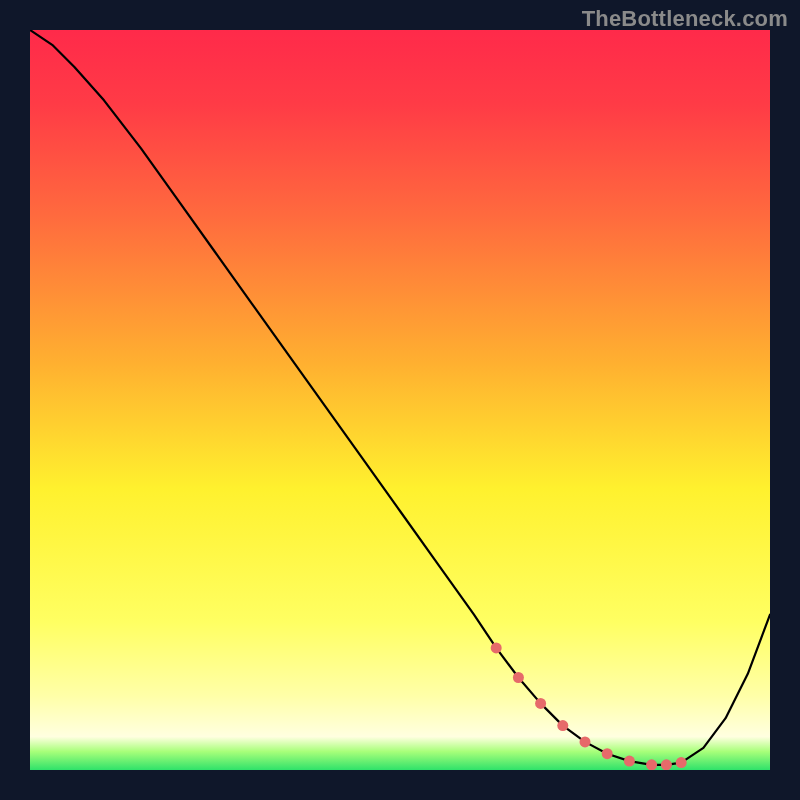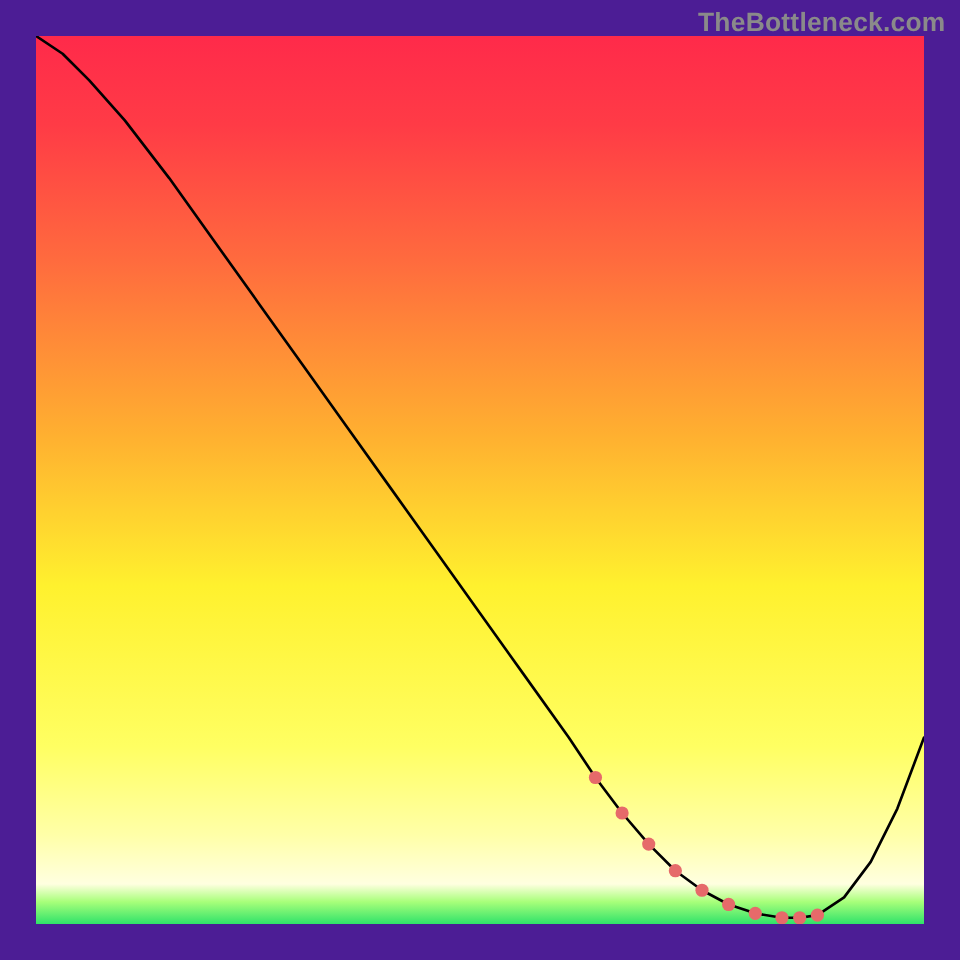--- a/index.html
+++ b/index.html
@@ -1,17 +1,17 @@
 <!DOCTYPE html>
 <html><head>
 <meta charset="utf-8">
 <style>
   * { margin: 0; padding: 0; box-sizing: border-box; }
   html, body { width: 800px; height: 800px; background: #000; overflow: hidden; }
-  .wrap { position: relative; width: 800px; height: 800px; background: #4c1d95; }
+  .wrap { position: relative; width: 800px; height: 800px; background: #0f172a; }
   .attribution {
     position: absolute;
     top: 6px;
     right: 12px;
     font-family: Arial, Helvetica, sans-serif;
     font-size: 22px;
     font-weight: 600;
     color: #8a8a8a;
     letter-spacing: 0.2px;
     z-index: 3;

